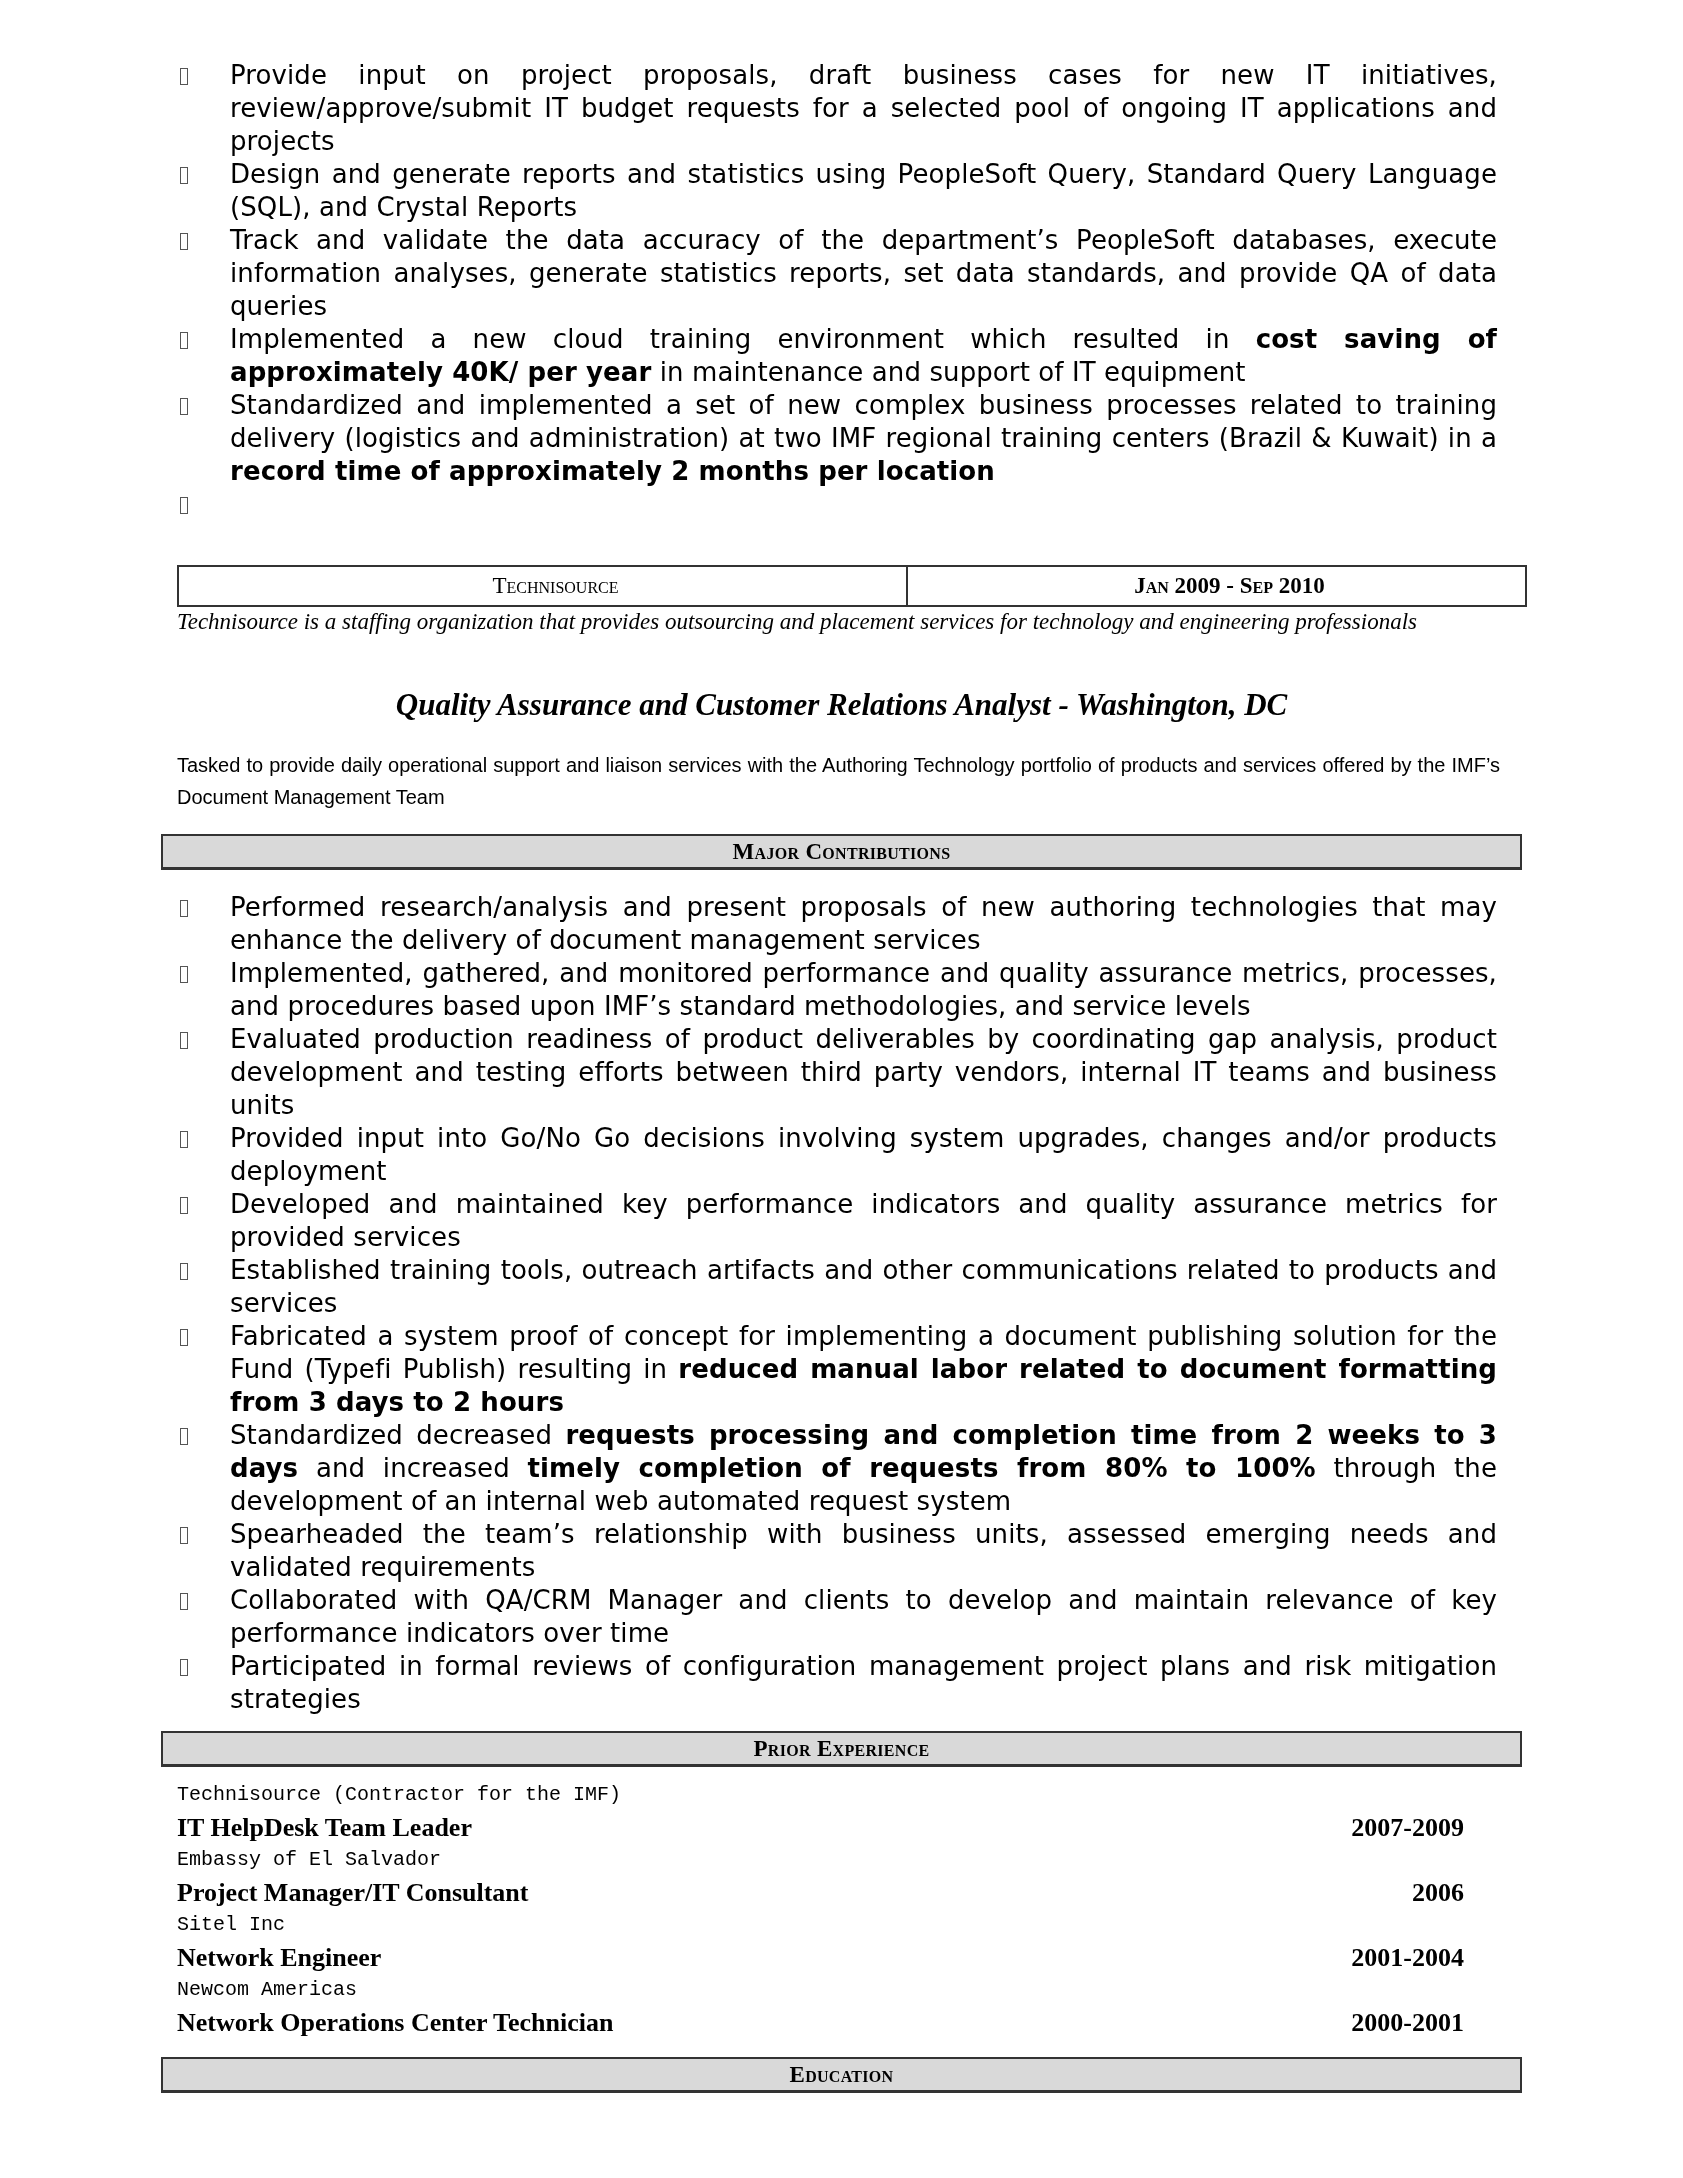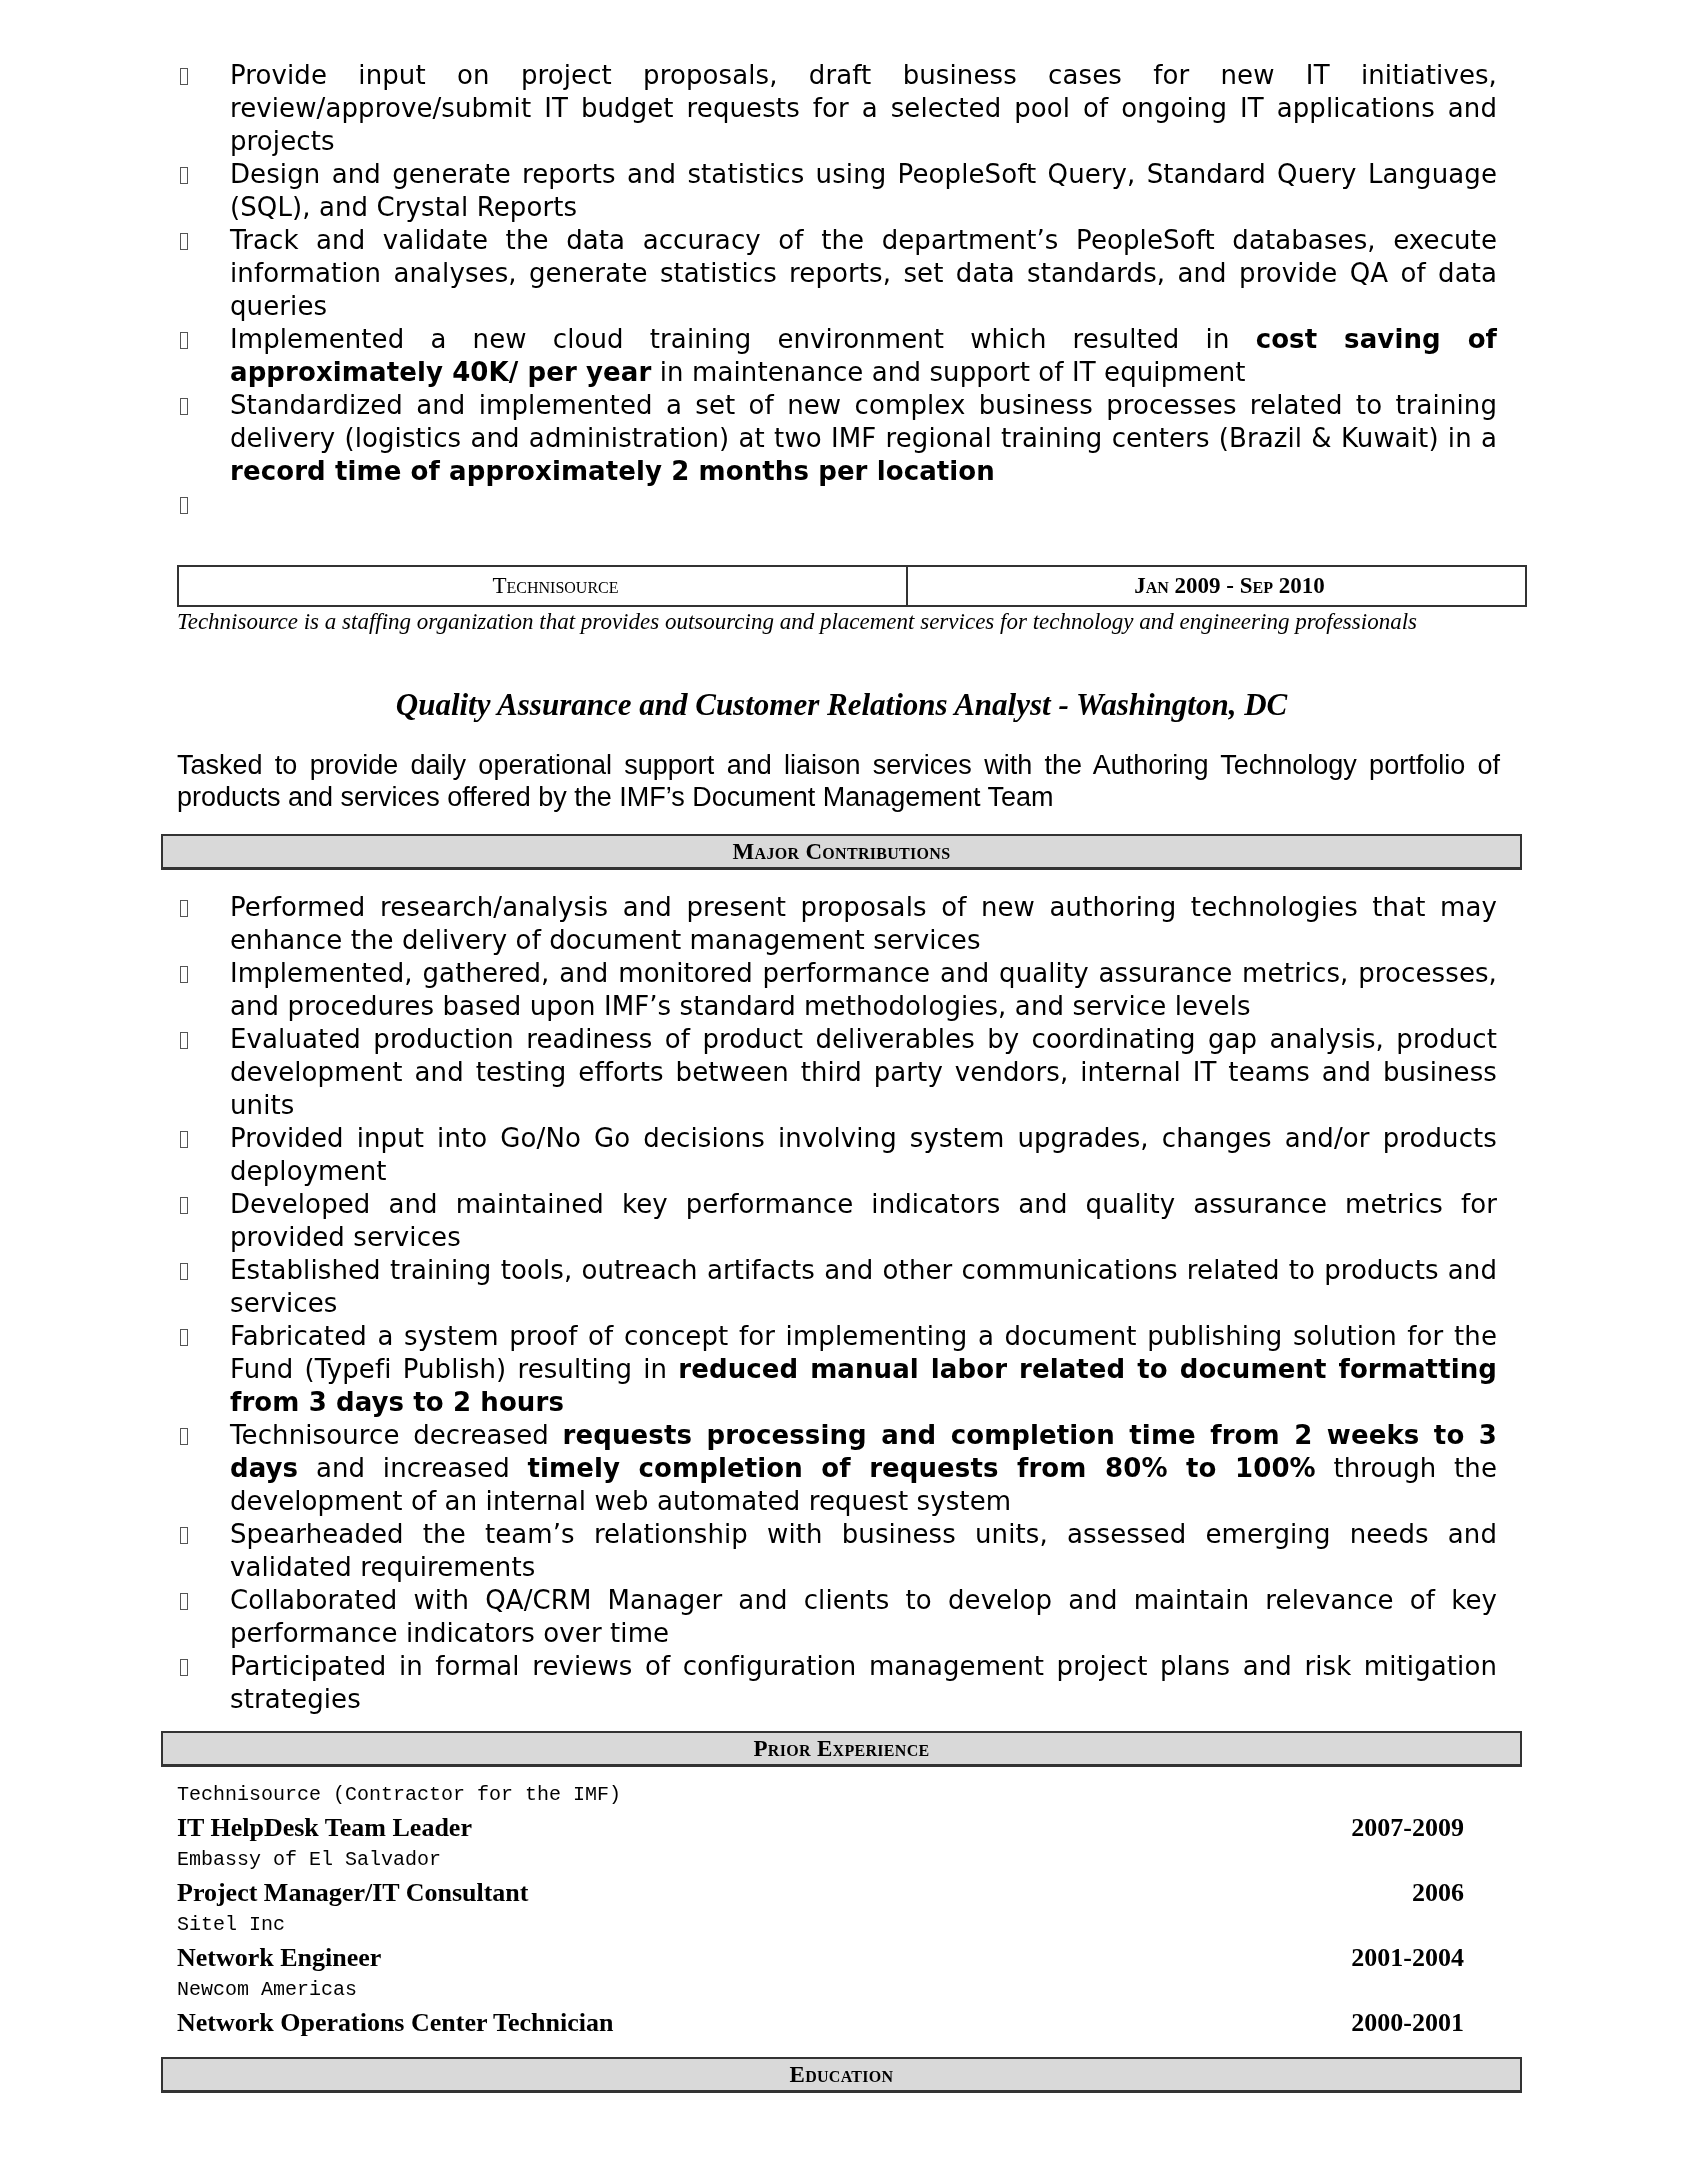--- a/index.html
+++ b/index.html
@@ -32,21 +32,21 @@
   .company-desc {
     position: absolute; left: 177px; top: 606px; width: 1317px;
     font-family: "Liberation Serif", serif; font-style: italic; font-size: 23px; line-height: 32px;
   }
   .job-title {
     position: absolute; left: 161px; width: 1361px; top: 687px; text-align: center;
     font-family: "Liberation Serif", serif; font-style: italic; font-weight: bold; font-size: 31px;
   }
   .summary {
     position: absolute; left: 177px; top: 749px; width: 1323px;
-    font-family: "Liberation Sans", sans-serif; font-size: 27px; line-height: 32px; text-align: justify;
+    font-family: "Liberation Sans", sans-serif; font-size: 20px; line-height: 32px; text-align: justify;
     text-align-last: left;
   }
   .section-bar {
     position: absolute; left: 161px; width: 1361px; height: 36px;
     background: #d9d9d9; border: 2px solid #333; border-bottom-width: 3px; box-sizing: border-box;
     display: flex; align-items: center; justify-content: center;
     font-family: "Liberation Serif", serif; font-weight: bold; font-variant: small-caps; font-size: 23px;
     letter-spacing: 0.3px;
   }
   .prior { position: absolute; left: 177px; top: 1779px; width: 1307px; }
@@ -87,21 +87,21 @@
   <div class="section-bar" style="top:834px;">Major Contributions</div>
 
   <ul class="bullets" id="contrib-bullets" style="top:891px;">
       <li><span class="glyph"></span><span>Performed research/analysis and present proposals of new authoring technologies that may enhance the delivery of document management services</span></li>
       <li><span class="glyph"></span><span>Implemented, gathered, and monitored performance and quality assurance metrics, processes, and procedures based upon IMF’s standard methodologies, and service levels</span></li>
       <li><span class="glyph"></span><span>Evaluated production readiness of product deliverables by coordinating gap analysis, product development and testing efforts between third party vendors, internal IT teams and business units</span></li>
       <li><span class="glyph"></span><span>Provided input into Go/No Go decisions involving system upgrades, changes and/or products deployment</span></li>
       <li><span class="glyph"></span><span>Developed and maintained key performance indicators and quality assurance metrics for provided services</span></li>
       <li><span class="glyph"></span><span>Established training tools, outreach artifacts and other communications related to products and services</span></li>
       <li><span class="glyph"></span><span>Fabricated a system proof of concept for implementing a document publishing solution for the Fund (Typefi Publish) resulting in </span><b>reduced manual labor related to document formatting from 3 days to 2 hours</b></li>
-      <li><span class="glyph"></span><span>Technisource decreased </span><b>requests processing and completion time from 2 weeks to 3 days</b><span> and increased </span><b>timely completion of requests from 80% to 100%</b><span> through the development of an internal web automated request system</span></li>
+      <li><span class="glyph"></span><span>Standardized decreased </span><b>requests processing and completion time from 2 weeks to 3 days</b><span> and increased </span><b>timely completion of requests from 80% to 100%</b><span> through the development of an internal web automated request system</span></li>
       <li><span class="glyph"></span><span>Spearheaded the team’s relationship with business units, assessed emerging needs and validated requirements</span></li>
       <li><span class="glyph"></span><span>Collaborated with QA/CRM Manager and clients to develop and maintain relevance of key performance indicators over time</span></li>
       <li><span class="glyph"></span><span>Participated in formal reviews of configuration management project plans and risk mitigation strategies</span></li>
     </ul>
 
   <div class="section-bar" style="top:1731px;">Prior Experience</div>
 
   <div class="prior" id="prior-list">
       <div class="org">Technisource (Contractor for the IMF)</div>
       <div class="role">

